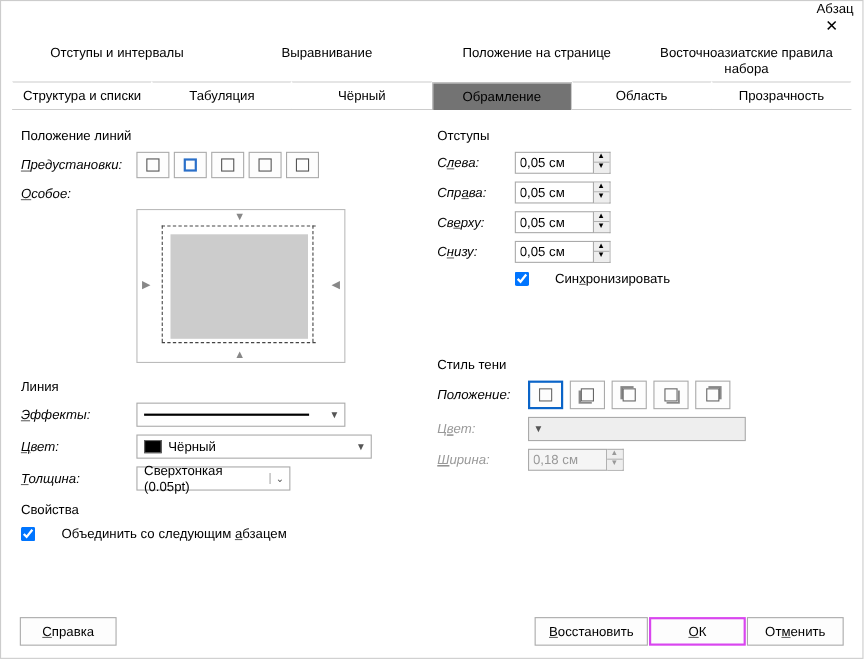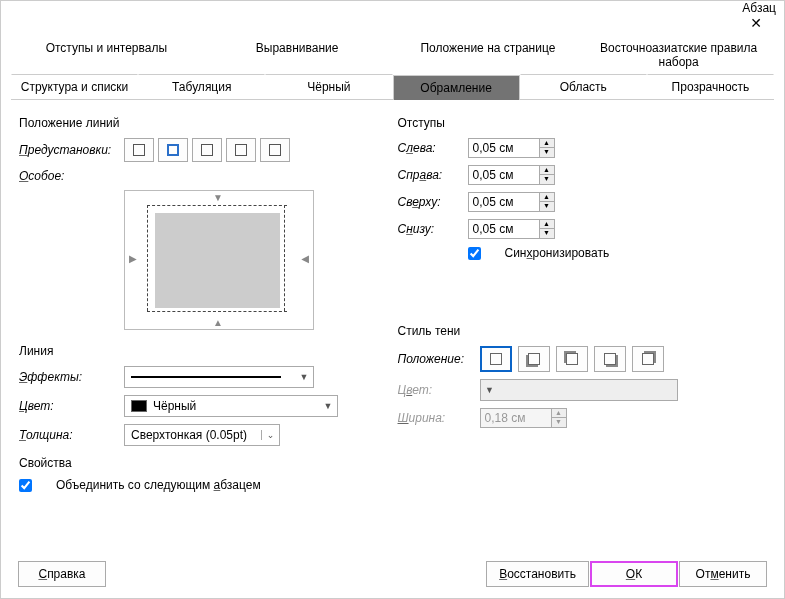--- a/index.html
+++ b/index.html
@@ -129,21 +129,21 @@
       <div class="dropdown" style="width:214px">
         <div class="val">
             <div class="swatch"></div>
             <span>Чёрный</span>
           </div>
         <div class="arr">▼</div>
       </div>
     </div>
     <div class="row">
       <div class="label"><span class="underline">Т</span>олщина:</div>
-      <div class="dropdown" style="width:156px">
+      <div class="dropdown" style="width:140px">
         <div class="val">
             <span>Сверхтонкая (0.05pt)</span>
           </div>
         <div class="arr" style="border-left:1px solid #aaa">⌄</div>
       </div>
     </div>
 
     <div class="section-head" style="margin-top:10px">Свойства</div>
     <div class="chk">
       <input type="checkbox" checked="" style="">

